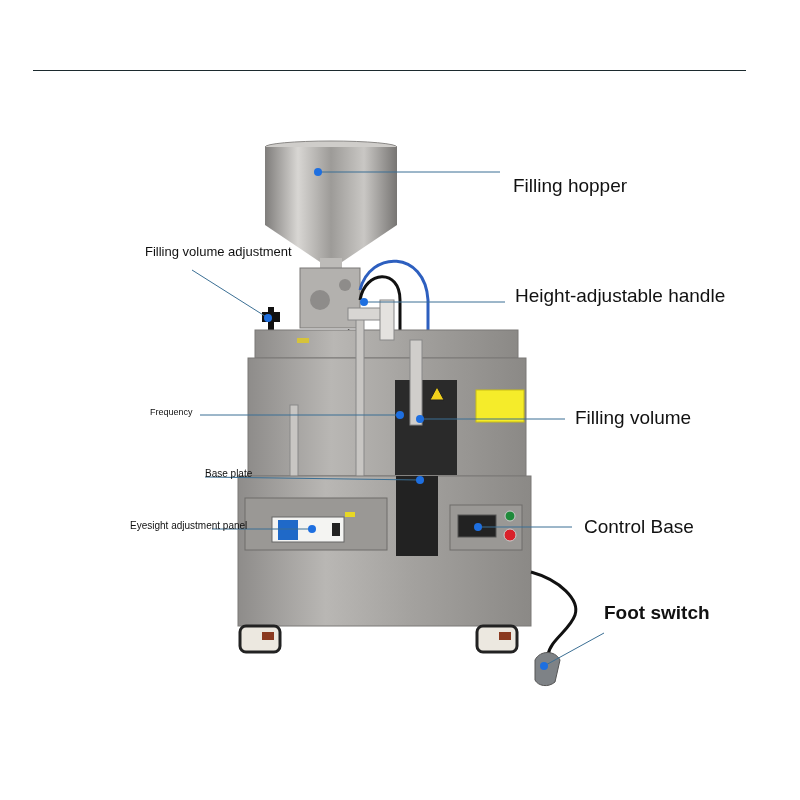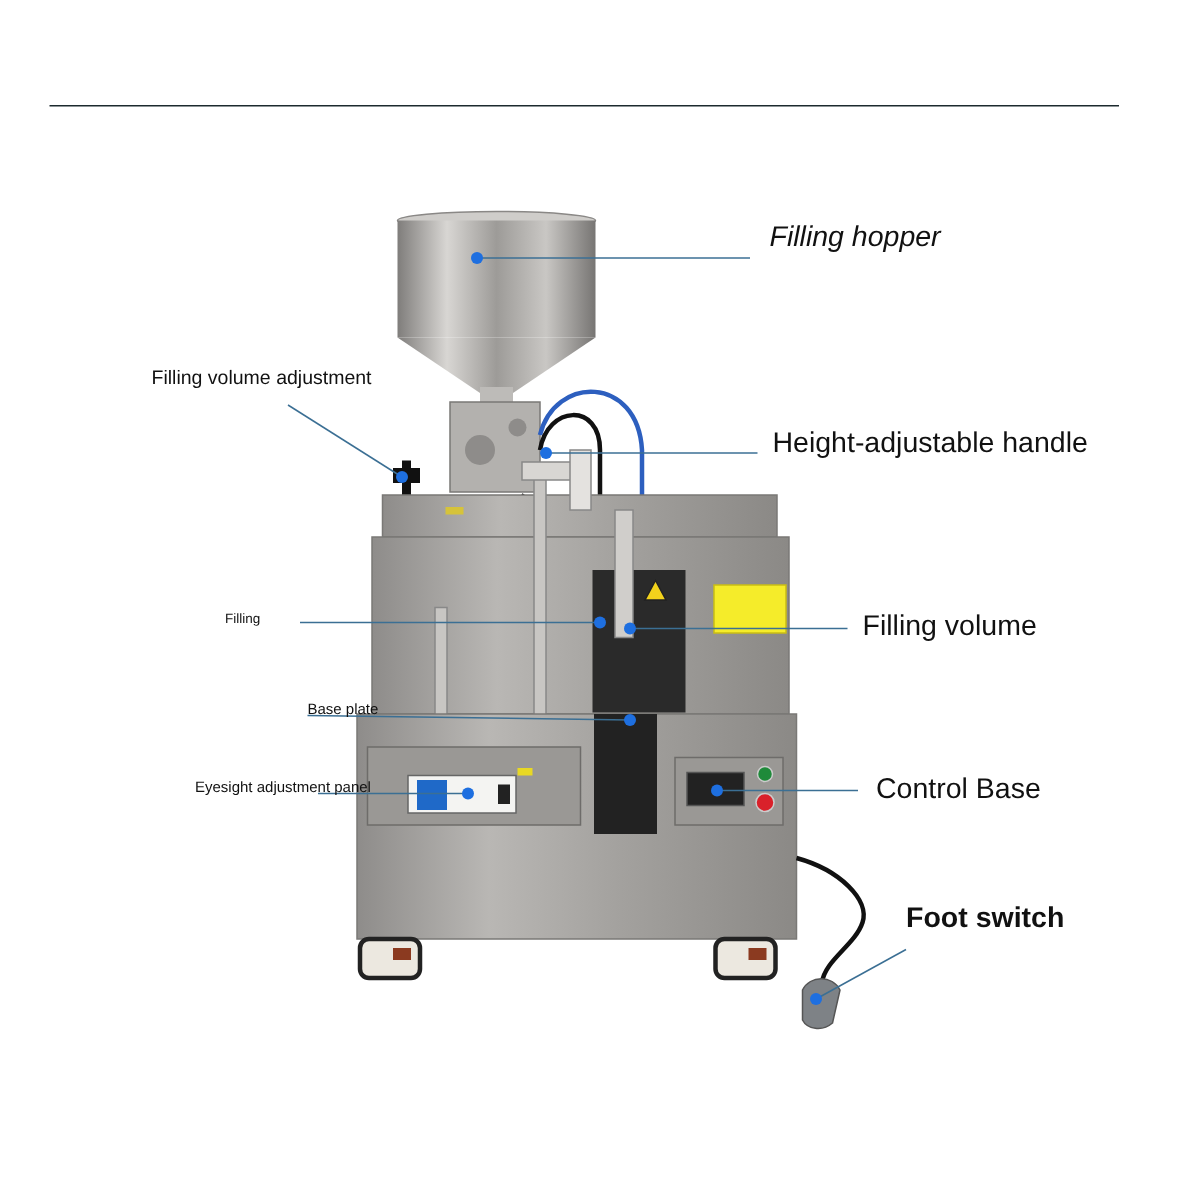--- a/index.html
+++ b/index.html
@@ -1,20 +1,20 @@
 <!DOCTYPE html>
 <html><head>
 <meta charset="utf-8">
 <style>
   html, body { margin: 0; padding: 0; }
   body { width: 800px; height: 800px; background: #ffffff; position: relative; overflow: hidden; font-family: "Liberation Sans", "DejaVu Sans", sans-serif; }
   .rule { position: absolute; left: 33px; top: 70px; width: 713px; height: 1px; background: #1c2a2e; }
   .label { position: absolute; color: #111; white-space: nowrap; }
   .lg { font-size: 19px; }
-  .md { font-size: 13px; }
+  .md { font-size: 13px; margin-left: 44px; }
   .sm { font-size: 9px; }
   .xs { font-size: 10px; margin-left: 47px; }
   svg.machine { position: absolute; left: 0; top: 0; }
 </style>
 </head>
 <body>
 
 <div class="rule"></div>
 
 <svg class="machine" width="800" height="800" viewBox="0 0 800 800">
@@ -111,21 +111,21 @@
     <circle cx="364" cy="302" r="4"></circle>
     <circle cx="400" cy="415" r="4"></circle>
     <circle cx="420" cy="419" r="4"></circle>
     <circle cx="420" cy="480" r="4"></circle>
     <circle cx="312" cy="529" r="4"></circle>
     <circle cx="478" cy="527" r="4"></circle>
     <circle cx="544" cy="666" r="4"></circle>
   </g>
 </svg>
 
-<div class="label lg" style="left:513px; top:148px;font-style:italic;">Filling hopper</div>
+<div class="label lg" style="left:513px; top:175px;">Filling hopper</div>
 <div class="label md" style="left:101px; top:244px;">Filling volume adjustment</div>
 <div class="label lg" style="left:515px; top:285px;">Height-adjustable handle</div>
-<div class="label sm" style="left:150px; top:407px;">Filling</div>
+<div class="label sm" style="left:150px; top:407px;">Frequency</div>
 <div class="label lg" style="left:575px; top:407px;">Filling volume</div>
 <div class="label xs" style="left:158px; top:468px;">Base plate</div>
 <div class="label xs" style="left:83px; top:520px;">Eyesight adjustment panel</div>
 <div class="label lg" style="left:584px; top:516px;">Control Base</div>
 <div class="label lg" style="left:604px; top:602px;font-weight:bold;">Foot switch</div>
 
 </body></html>

